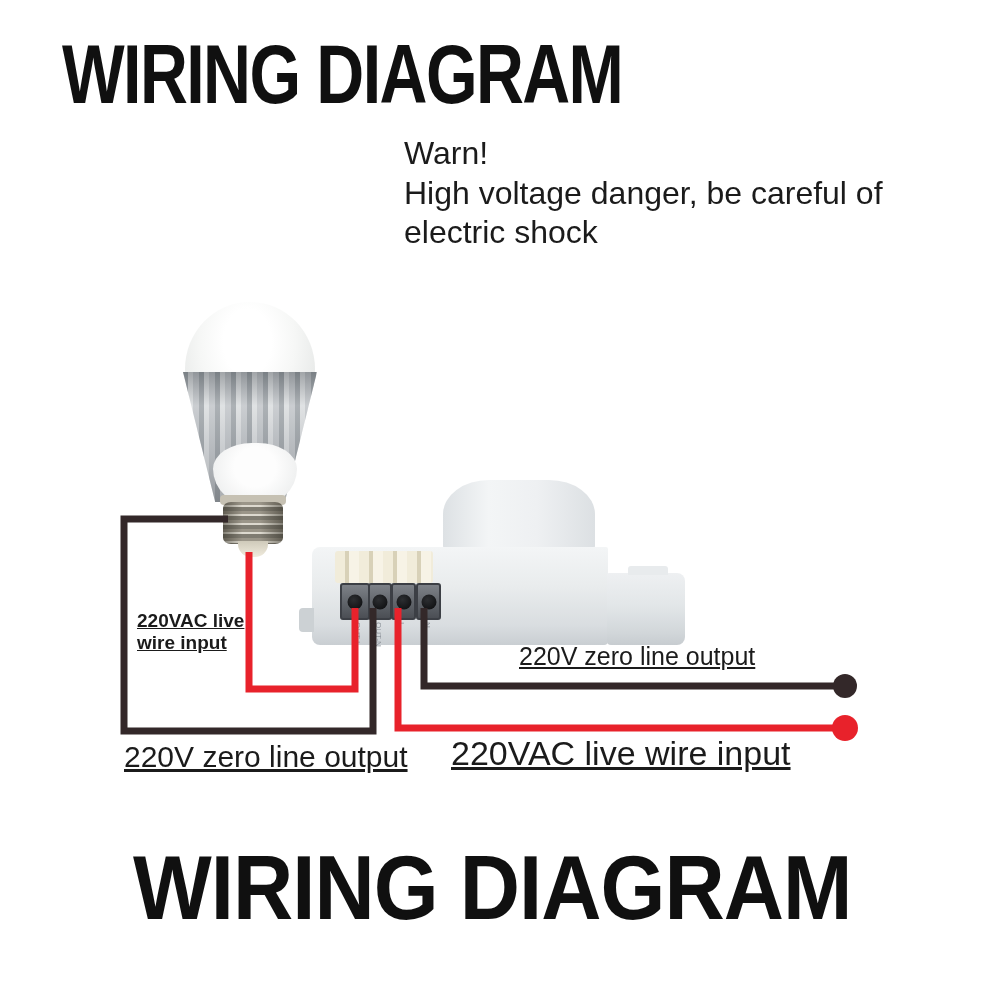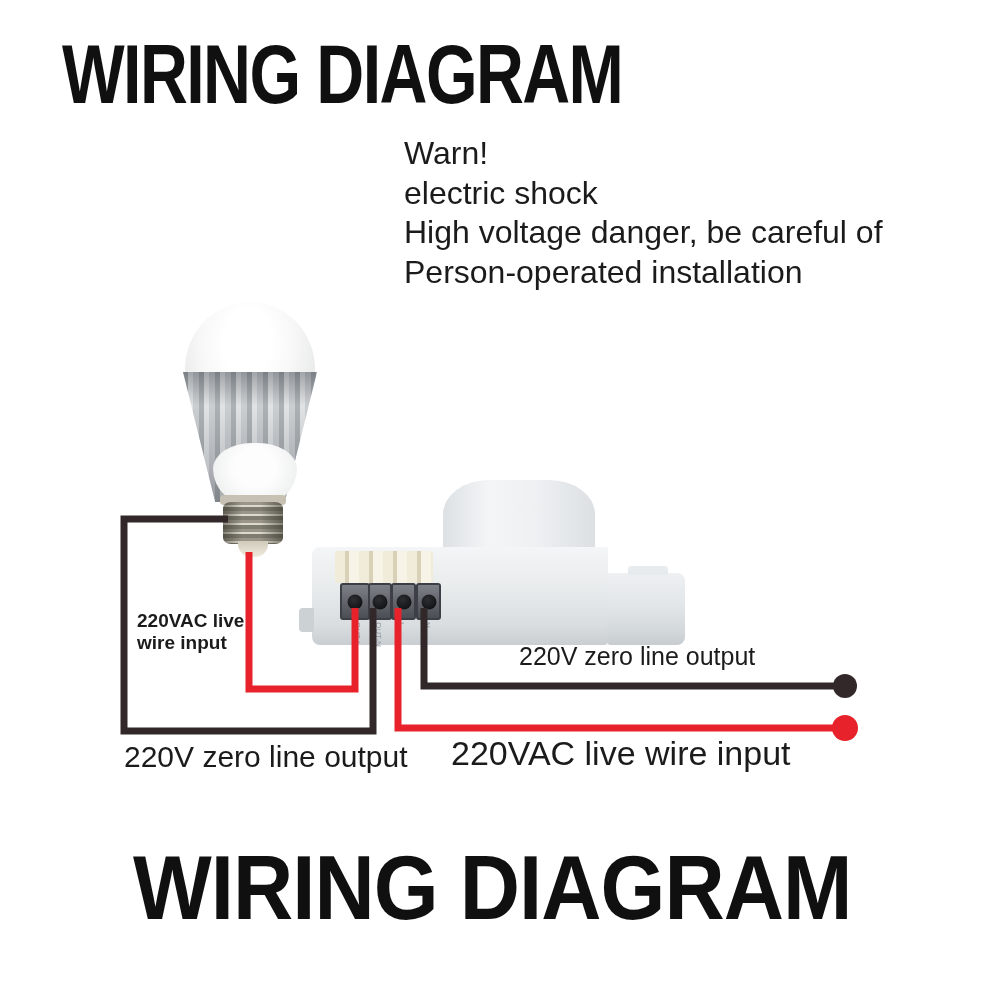--- a/index.html
+++ b/index.html
@@ -12,21 +12,21 @@
   #title-top{left:62px;top:32px;font-size:84px;letter-spacing:-2px;
              transform:scale(0.79,1.0);transform-origin:0 0;}
   #title-bottom{left:133px;top:842px;font-size:86px;letter-spacing:-1px;
                 transform:scale(0.97,1.05);transform-origin:0 0;}
 
   
   #warning{left:369px;top:134px;color:var(--body-text,#1b1b1b);font-size:32px;line-height:39.5px;margin-left:35px;}
   #warning div{white-space:nowrap;}
 
   
-  .lbl{color:var(--body-text,#1b1b1b);white-space:nowrap;z-index:6;}
+  .lbl{color:var(--body-text,#1b1b1b);white-space:nowrap;z-index:6;text-decoration:underline;}
   #lbl-bulb-input{left:137px;top:610px;width:126px;font-size:19px;font-weight:bold;
                   line-height:22px;white-space:normal;}
   #lbl-sensor-zero{left:519px;top:642px;font-size:25px;}
   #lbl-bottom-zero{left:124px;top:740px;font-size:30px;}
   #lbl-bottom-live{left:451px;top:734px;font-size:34px;}
 
   
   #bulb{left:0;top:0;width:0;height:0;z-index:2;}
   #bulb-dome{left:185px;top:302px;width:130px;height:134px;border-radius:50%;
     background:radial-gradient(ellipse at 48% 30%, #ffffff 25%, #f6f7f6 50%, #e7e9e8 78%, #d3d6d5 100%);}
@@ -78,23 +78,22 @@
 </style>
 </head>
 <body>
 
 <div id="canvas">
 
   <div id="title-top" class="abs title">WIRING DIAGRAM</div>
 
   <div id="warning" class="abs">
     <div>Warn!</div>
+    <div>High voltage danger, be careful of</div>
     <div>electric shock</div>
-    <div>High voltage danger, be careful of</div>
-    <div>Person-operated installation</div>
   </div>
 
   <div id="bulb">
     <div id="bulb-dome" class="abs"></div>
     <div id="bulb-metal" class="abs"></div>
     <div id="bulb-diffuser" class="abs"></div>
     <div id="bulb-collar" class="abs"></div>
     <div id="bulb-screw" class="abs"></div>
     <div id="bulb-tip" class="abs"></div>
   </div>

